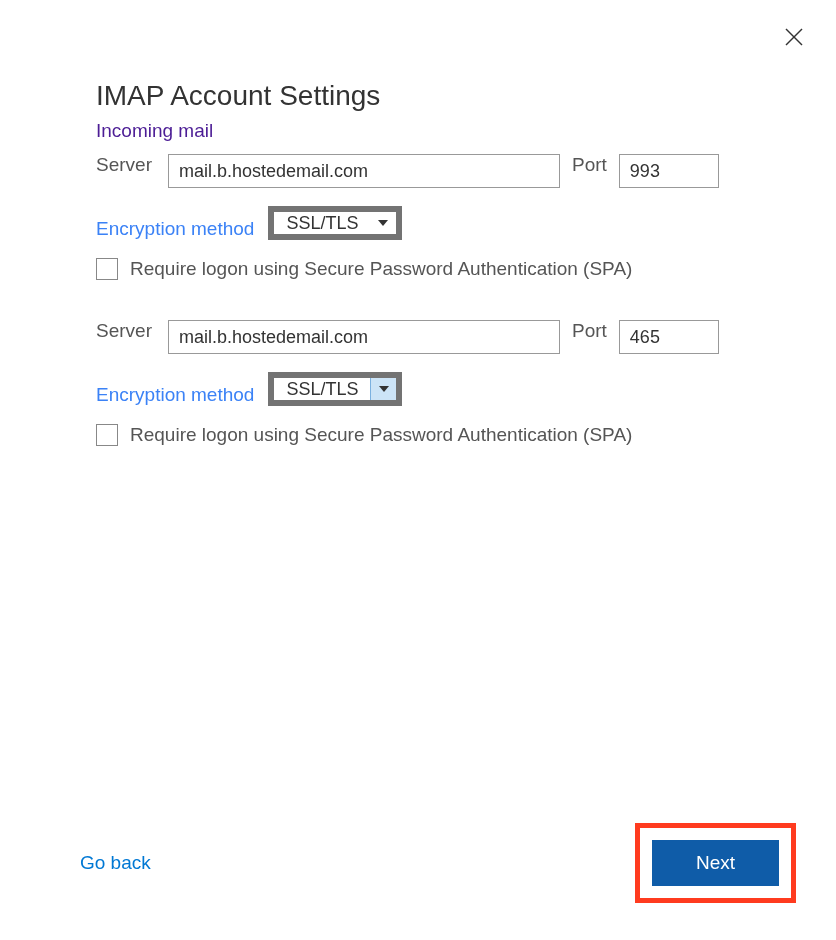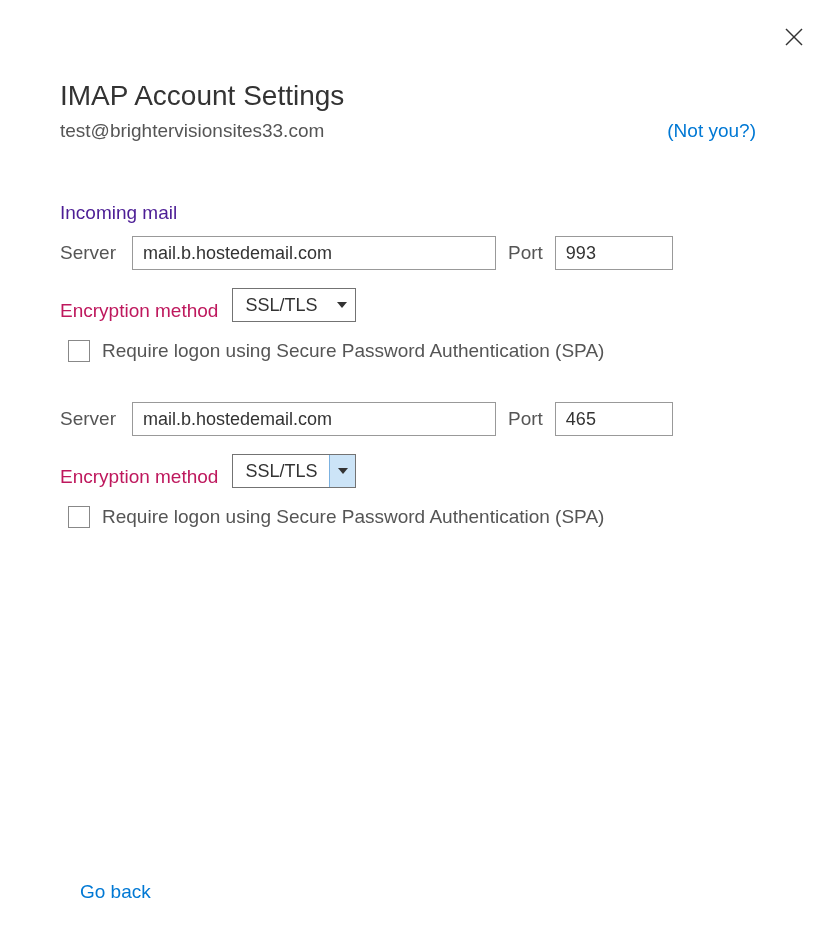--- a/index.html
+++ b/index.html
@@ -8,21 +8,21 @@
       padding: 0;
     }
     body {
       font-family: 'Segoe UI', Tahoma, Geneva, Verdana, sans-serif;
       background: #ffffff;
       width: 836px;
       height: 940px;
       position: relative;
     }
     .dialog {
-      padding: 30px 80px 50px 60px;
+      padding: 30px 80px 50px 96px;
       position: relative;
       height: 100%;
     }
     .close-btn {
       position: absolute;
       top: 25px;
       right: 30px;
       width: 24px;
       height: 24px;
       cursor: pointer;
@@ -56,21 +56,21 @@
       color: #0078d4;
       cursor: pointer;
     }
     .section-heading {
       font-size: 19px;
       color: #4c1d95;
       margin-bottom: 12px;
     }
     .field-row {
       display: flex;
-      align-items: center;
+      align-items: flex-start;
       margin-bottom: 18px;
       gap: 12px;
     }
     .field-label {
       font-size: 19px;
       color: #555;
       width: 60px;
     }
     .port-label {
       font-size: 19px;
@@ -78,40 +78,40 @@
     }
     input[type="text"] {
       border: 1px solid #999;
       padding: 6px 10px;
       font-size: 18px;
       color: #333;
       font-family: inherit;
       height: 34px;
     }
     .server-input {
-      width: 364px;
+      width: 392px;
     }
     .port-input {
-      width: 118px;
+      width: 100px;
     }
     .enc-row {
       display: flex;
       align-items: center;
       margin-bottom: 18px;
       gap: 14px;
     }
     .enc-label {
       font-size: 19px;
-      color: #be185d;
+      color: #3b82f6;
       margin-top: 11px;
     }
     .select-wrap {
       display: flex;
       align-items: center;
-      border: 1px solid #737373;
+      border: 6px solid #737373;
       height: 34px;
       background: #fff;
     }
     .select-wrap.highlighted .select-caret {
       background: #cce4f7;
       border-left: 1px solid #7bb1e0;
     }
     .select-value {
       padding: 0 12px;
       font-size: 18px;
@@ -127,21 +127,20 @@
     }
     .select-caret svg {
       width: 10px;
       height: 6px;
     }
     .checkbox-row {
       display: flex;
       align-items: center;
       gap: 12px;
       margin-bottom: 40px;
-      margin-left: 8px;
     }
     .checkbox {
       width: 22px;
       height: 22px;
       border: 1px solid #888;
       cursor: pointer;
       flex-shrink: 0;
     }
     .checkbox-label {
       font-size: 19px;
@@ -182,24 +181,20 @@
 
   <div class="close-btn">
     <svg viewBox="0 0 18 18">
       <line x1="1" y1="1" x2="17" y2="17" stroke="#333" stroke-width="1.5"></line>
       <line x1="17" y1="1" x2="1" y2="17" stroke="#333" stroke-width="1.5"></line>
     </svg>
   </div>
 
   <h1 class="title">IMAP Account Settings</h1>
 
-  <div class="email-row">
-    <div class="email">test@brightervisionsites33.com</div>
-    <div class="not-you">(Not you?)</div>
-  </div>
 
   <div class="section-heading">Incoming mail</div>
   <div class="field-row">
     <div class="field-label">Server</div>
     <input type="text" class="server-input" value="mail.b.hostedemail.com" style="">
     <div class="port-label">Port</div>
     <input type="text" class="port-input" value="993" style="">
   </div>
   <div class="enc-row">
     <div class="enc-label">Encryption method</div>
@@ -234,15 +229,18 @@
       </div>
     </div>
   </div>
   <div class="checkbox-row">
     <div class="checkbox"></div>
     <div class="checkbox-label">Require logon using Secure Password Authentication (SPA)</div>
   </div>
 
   <div class="footer">
     <div class="go-back">Go back</div>
+    <div class="next-wrap">
+      <button class="next-btn">Next</button>
+    </div>
   </div>
 
 </div>
 
 </body></html>

